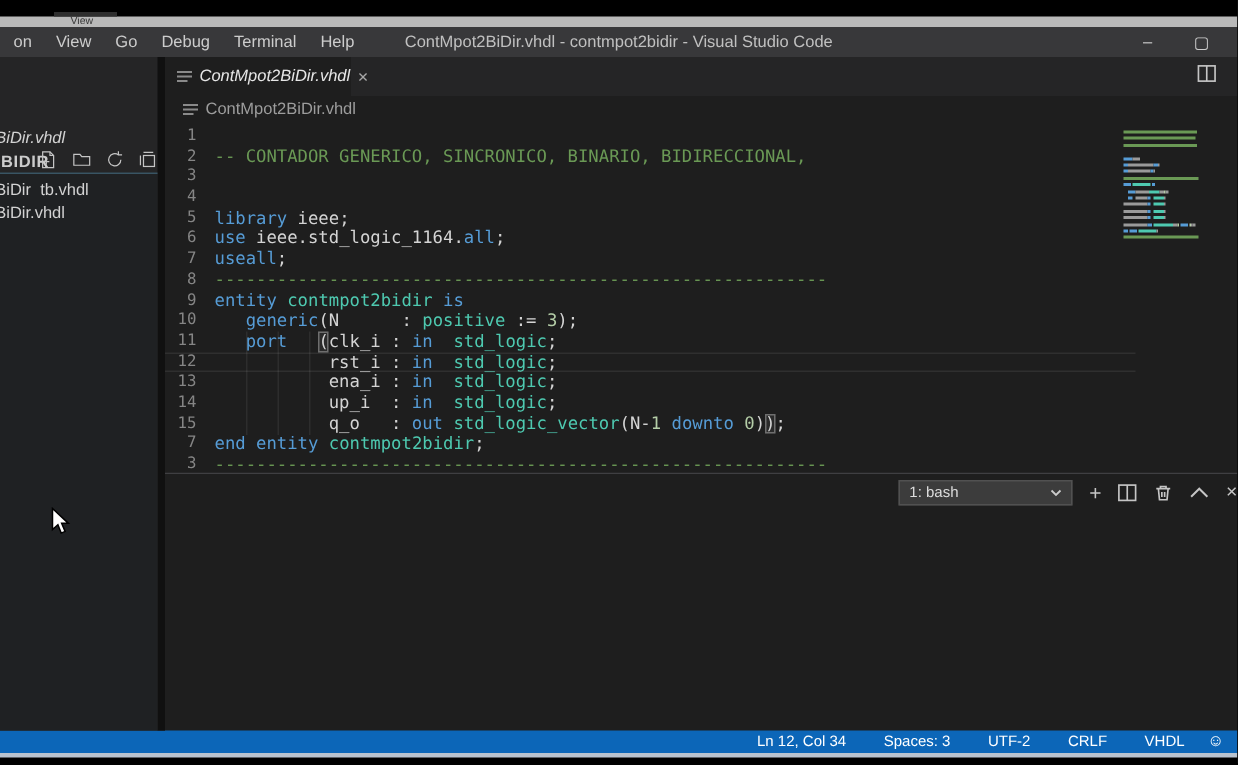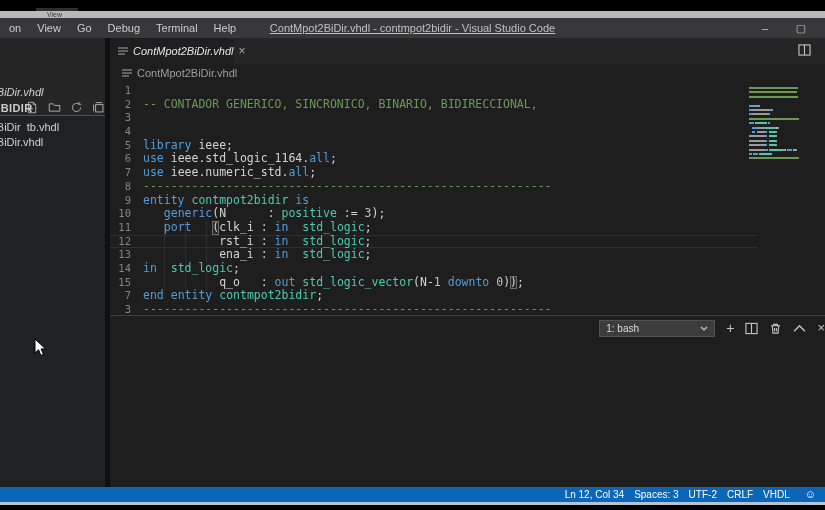--- a/index.html
+++ b/index.html
@@ -13,21 +13,21 @@
   .top-strip { position:absolute; top:11px; left:0; width:825px; height:7px; background:#b9b9b9; }
   .view-notch { position:absolute; top:8px; left:36px; width:42px; height:3px; background:#2e2e2e; }
   .view-label { position:absolute; top:10.5px; left:47px; font-size:7px; color:#3a3a3a; line-height:7px; }
 
   
   .vscode { position:absolute; top:18px; left:0; width:825px; height:484px; background:#1e1e1e; display:flex; flex-direction:column; }
 
   .titlebar { height:20px; background:#38383a; position:relative; display:flex; align-items:center; flex-shrink:0; }
   .menus { display:flex; align-items:center; height:100%; padding-left:1px; z-index:2; }
   .menu-item { padding:0 8px; font-size:11px; color:#cccccc; line-height:20px; cursor:default; }
-  .win-title { position:absolute; left:0; right:0; text-align:center; font-size:11px; color:#c0c0c0;text-decoration:underline; }
+  .win-title { position:absolute; left:0; right:0; text-align:center; font-size:11px; color:#c0c0c0; }
   .win-controls { position:absolute; right:6px; top:0; height:100%; display:flex; z-index:2; }
   .win-btn { width:36px; height:100%; display:flex; align-items:center; justify-content:center; color:#cccccc; font-size:11px; }
 
   .main { flex:1; display:flex; min-height:0; }
 
   
   .sidebar { width:110px; background:#252526; border-right:5px solid #101010; position:relative; flex-shrink:0; overflow:hidden; }
   .open-editor-row { position:absolute; top:44px; left:0; width:110px; height:15px; overflow:hidden; white-space:nowrap; }
   .open-editor-row span { display:inline-block; margin-left:-57px; font-size:11px; color:#d2d2d2; font-style:italic; }
   .section-row { position:absolute; top:60px; left:0; width:110px; height:18px; overflow:hidden; white-space:nowrap; }
@@ -193,28 +193,28 @@
         </div>
 
         <div class="code-area">
           <div id="code-lines">
               <div class="code-row"><span class="ln">1</span></div>
               <div class="code-row"><span class="ln">2</span><span class="tok-comment">-- CONTADOR GENERICO, SINCRONICO, BINARIO, BIDIRECCIONAL,</span></div>
               <div class="code-row"><span class="ln">3</span></div>
               <div class="code-row"><span class="ln">4</span></div>
               <div class="code-row"><span class="ln">5</span><span class="tok-kw">library</span><span class="tok-def"> ieee;</span></div>
               <div class="code-row"><span class="ln">6</span><span class="tok-kw">use</span><span class="tok-def"> ieee.std_logic_1164.</span><span class="tok-kw">all</span><span class="tok-def">;</span></div>
-              <div class="code-row"><span class="ln">7</span><span class="tok-kw">use</span><span class="tok-def"> ieee.numeric_std.</span><span class="tok-kw">all</span><span class="tok-def">;</span></div>
+              <div class="code-row"><span class="ln">7</span><span class="tok-kw">use</span><span class="tok-kw">all</span><span class="tok-def">;</span></div>
               <div class="code-row"><span class="ln">8</span><span class="tok-comment">-----------------------------------------------------------</span></div>
               <div class="code-row"><span class="ln">9</span><span class="tok-kw">entity</span><span class="tok-def"> </span><span class="tok-type">contmpot2bidir</span><span class="tok-def"> </span><span class="tok-kw">is</span></div>
               <div class="code-row"><span class="ln">10</span><span class="tok-def">   </span><span class="tok-kw">generic</span><span class="tok-def">(N      : </span><span class="tok-type">positive</span><span class="tok-def"> := </span><span class="tok-num">3</span><span class="tok-def">);</span></div>
               <div class="code-row"><span class="ln">11</span><span class="tok-def">   </span><span class="tok-kw">port</span><span class="tok-def">   </span><span class="tok-bkt">(</span><span class="tok-def">clk_i : </span><span class="tok-kw">in</span><span class="tok-def">  </span><span class="tok-type">std_logic</span><span class="tok-def">;</span></div>
               <div class="code-row current"><span class="ln">12</span><span class="tok-def">           rst_i : </span><span class="tok-kw">in</span><span class="tok-def">  </span><span class="tok-type">std_logic</span><span class="tok-def">;</span></div>
               <div class="code-row"><span class="ln">13</span><span class="tok-def">           ena_i : </span><span class="tok-kw">in</span><span class="tok-def">  </span><span class="tok-type">std_logic</span><span class="tok-def">;</span></div>
-              <div class="code-row"><span class="ln">14</span><span class="tok-kw">in</span><span class="tok-def">  </span><span class="tok-type">std_logic</span><span class="tok-def">;</span></div>
+              <div class="code-row"><span class="ln">14</span><span class="tok-def">           up_i  : </span><span class="tok-kw">in</span><span class="tok-def">  </span><span class="tok-type">std_logic</span><span class="tok-def">;</span></div>
               <div class="code-row"><span class="ln">15</span><span class="tok-def">           q_o   : </span><span class="tok-kw">out</span><span class="tok-def"> </span><span class="tok-type">std_logic_vector</span><span class="tok-def">(N-</span><span class="tok-num">1</span><span class="tok-def"> </span><span class="tok-kw">downto</span><span class="tok-def"> </span><span class="tok-num">0</span><span class="tok-def">)</span><span class="tok-bkt">)</span><span class="tok-def">;</span></div>
               <div class="code-row"><span class="ln">7</span><span class="tok-kw">end</span><span class="tok-def"> </span><span class="tok-kw">entity</span><span class="tok-def"> </span><span class="tok-type">contmpot2bidir</span><span class="tok-def">;</span></div>
               <div class="code-row"><span class="ln">3</span><span class="tok-comment">-----------------------------------------------------------</span></div>
             </div>
           <div class="indent-guides">
             <i style="left:54px"></i>
               <i style="left:75px"></i>
               <i style="left:96px"></i>
           </div>
           <div class="minimap" id="minimap">
@@ -354,21 +354,21 @@
               </span>
               <span class="panel-ic" style="font-size:13px;">×</span>
             </div>
           </div>
         </div>
 
       </div>
     </div>
 
     <div class="statusbar">
-      <span id="status-items" style="display:flex;gap:10px;align-items:center;">
+      <span id="status-items" style="display:flex;gap:25px;align-items:center;">
           <span class="status-item">Ln 12, Col 34</span>
           <span class="status-item">Spaces: 3</span>
           <span class="status-item">UTF-2</span>
           <span class="status-item">CRLF</span>
           <span class="status-item">VHDL</span>
         </span>
       <span class="status-smiley">☺</span>
     </div>
   </div>
 

